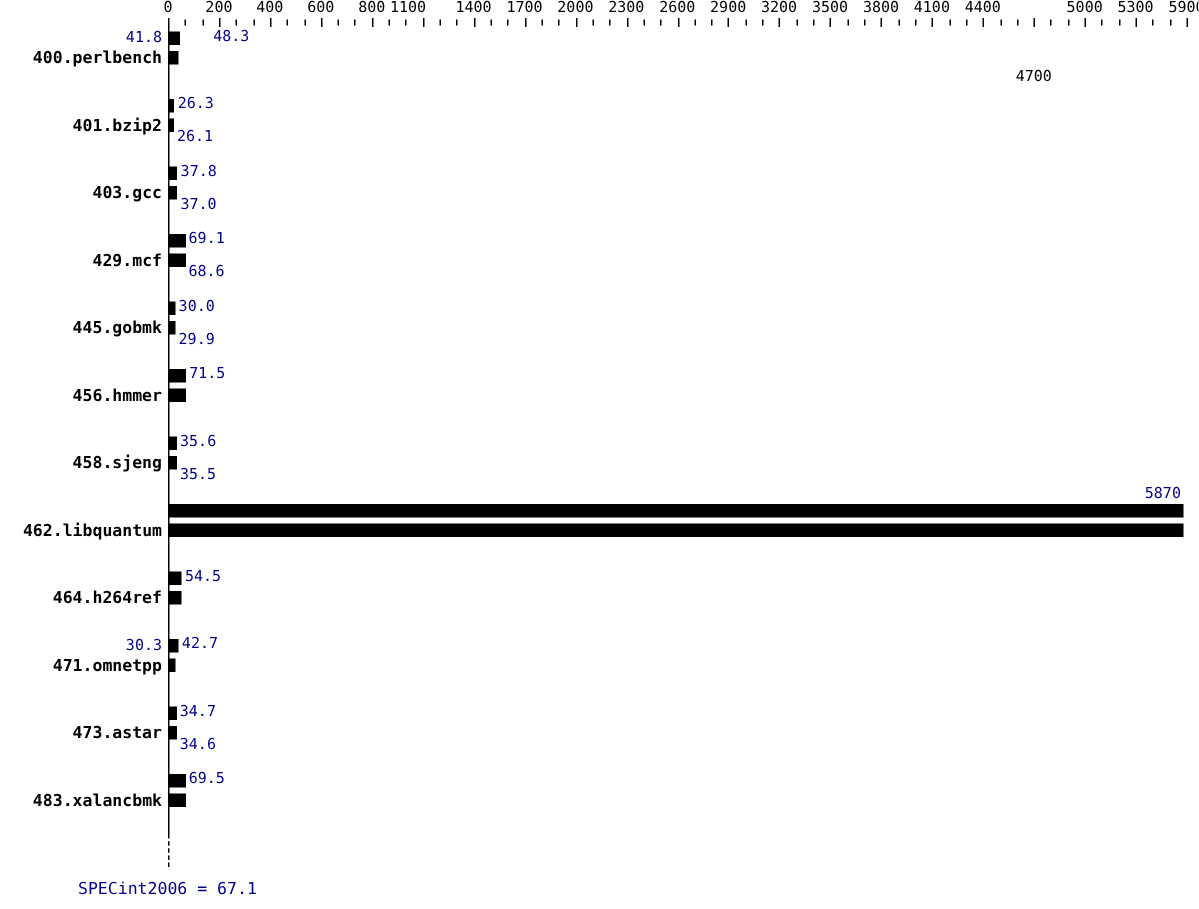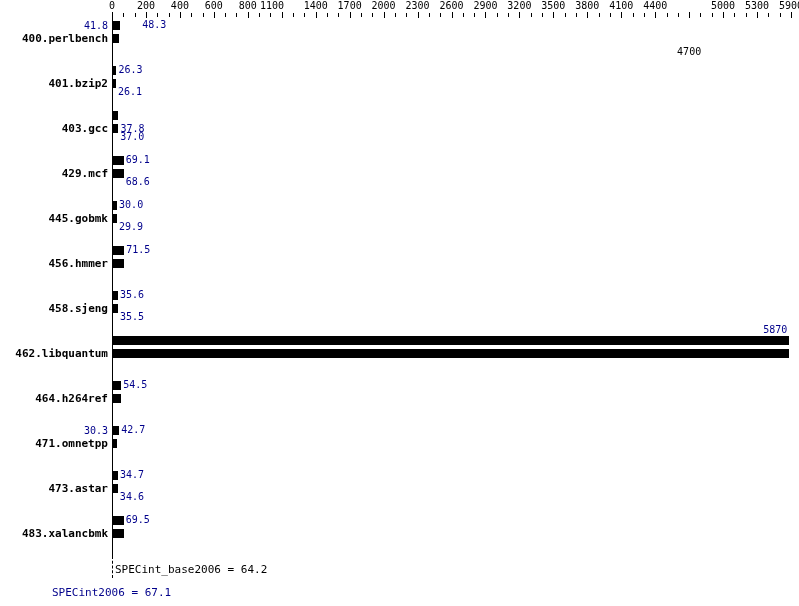--- a/index.html
+++ b/index.html
@@ -167,21 +167,21 @@
     <div class="bar-value" style="left: 122.199px; top: 19px; margin-left: 20px;">48.3</div>
     <div class="bar-value right" style="left: 52px; width: 56px; top: 20px;">41.8</div>
     <div class="bar" style="left: 112px; top: 66px; height: 9px; width: 4.46443px;"></div>
     <div class="bar" style="left: 112px; top: 79px; height: 9px; width: 4.43048px;"></div>
     <div class="row-label" style="left: 0px; width: 108px; top: 77px;">401.bzip2</div>
     <div class="bar-value" style="left: 118.464px; top: 64px;">26.3</div>
     <div class="bar-value" style="left: 118px; top: 86px;">26.1</div>
     <div class="bar" style="left: 112px; top: 111px; height: 9px; width: 6.41655px;"></div>
     <div class="bar" style="left: 112px; top: 124px; height: 9px; width: 6.28075px;"></div>
     <div class="row-label" style="left: 0px; width: 108px; top: 122px;">403.gcc</div>
-    <div class="bar-value" style="left: 120.417px; top: 123px;">37.8</div>
+    <div class="bar-value" style="left: 120.417px; top: 109px;">37.8</div>
     <div class="bar-value" style="left: 120.281px; top: 131px;">37.0</div>
     <div class="bar" style="left: 112px; top: 156px; height: 9px; width: 11.7297px;"></div>
     <div class="bar" style="left: 112px; top: 169px; height: 9px; width: 11.6448px;"></div>
     <div class="row-label" style="left: 0px; width: 108px; top: 167px;">429.mcf</div>
     <div class="bar-value" style="left: 125.73px; top: 154px;">69.1</div>
     <div class="bar-value" style="left: 125.645px; top: 176px;">68.6</div>
     <div class="bar" style="left: 112px; top: 201px; height: 9px; width: 5.0925px;"></div>
     <div class="bar" style="left: 112px; top: 214px; height: 9px; width: 5.07552px;"></div>
     <div class="row-label" style="left: 0px; width: 108px; top: 212px;">445.gobmk</div>
     <div class="bar-value" style="left: 119.093px; top: 199px;">30.0</div>
@@ -211,15 +211,14 @@
     <div class="bar" style="left: 112px; top: 471px; height: 9px; width: 5.89032px;"></div>
     <div class="bar" style="left: 112px; top: 484px; height: 9px; width: 5.87335px;"></div>
     <div class="row-label" style="left: 0px; width: 108px; top: 482px;">473.astar</div>
     <div class="bar-value" style="left: 119.89px; top: 469px;">34.7</div>
     <div class="bar-value" style="left: 119.873px; top: 491px;">34.6</div>
     <div class="bar" style="left: 112px; top: 516px; height: 9px; width: 11.7976px;"></div>
     <div class="bar" style="left: 112px; top: 529px; height: 9px; width: 11.7976px;"></div>
     <div class="row-label" style="left: 0px; width: 108px; top: 527px;">483.xalancbmk</div>
     <div class="bar-value" style="left: 125.798px; top: 514px;">69.5</div>
     <div class="dashed-line" style="left: 112px; top: 556px; height: 22px;"></div>
-    <div class="footer-base" style="left: 115px; top: 563px;">SPECint_base2006 = 64.2</div>
     <div class="footer-peak" style="left: 52px; top: 586px;">SPECint2006 = 67.1</div>
   </div>
 
 </body></html>

